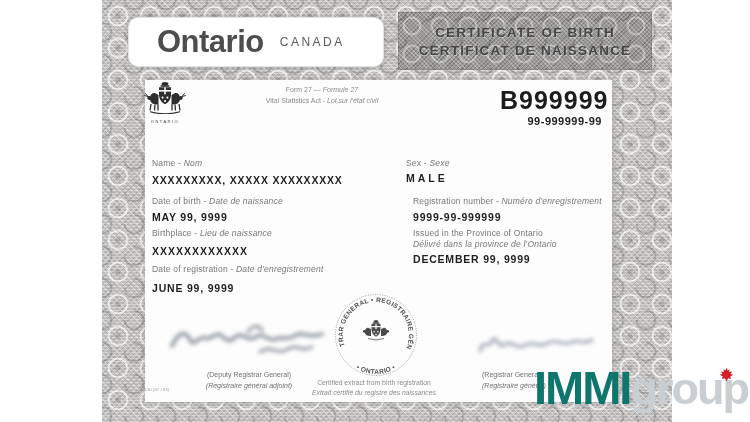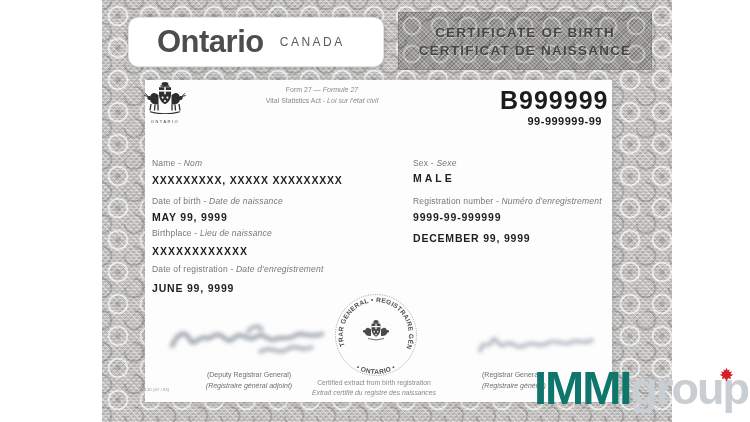--- a/index.html
+++ b/index.html
@@ -153,31 +153,35 @@
     <div class="field field-birthplace" style="left:50px; top:228px;">
       <div class="flabel"><span>Birthplace - </span><span class="it">Lieu de naissance</span></div>
       <div class="fvalue">XXXXXXXXXXXX</div>
     </div>
 
     <div class="field field-dor" style="left:50px; top:264px;">
       <div class="flabel"><span>Date of registration - </span><span class="it">Date d'enregistrement</span></div>
       <div class="fvalue">JUNE 99, 9999</div>
     </div>
 
-    <div class="field field-sex" style="left:311px; top:158px;">
+    <div class="field field-sex" style="left:304px; top:158px;">
       <div class="flabel"><span>Sex - </span><span class="it">Sexe</span></div>
       <div class="fvalue">MALE</div>
     </div>
 
     <div class="field" style="left:311px; top:196px;">
       <div class="flabel"><span>Registration number - </span><span class="it">Numéro d'enregistrement</span></div>
       <div class="fvalue">9999-99-999999</div>
     </div>
 
     <div class="field" style="left:311px; top:228px;">
+      <div class="flabel">
+        <div>Issued in the Province of Ontario</div>
+        <div class="it">Délivré dans la province de l'Ontario</div>
+      </div>
       <div class="fvalue">DECEMBER 99, 9999</div>
     </div>
 
     <div class="seal">
       <svg width="84" height="84" viewBox="0 0 84 84">
         <defs>
           <path id="sealArcTop" d="M 11,53.3 A 33,33 0 1 1 73,53.3"></path>
           <path id="sealArcBottom" d="M 10.1,64.4 A 39,39 0 0 0 73.9,64.4"></path>
         </defs>
         <circle cx="42" cy="42" r="40.5" fill="none" stroke="#9a9a9a" stroke-width="1" stroke-dasharray="1,1.4"></circle>

